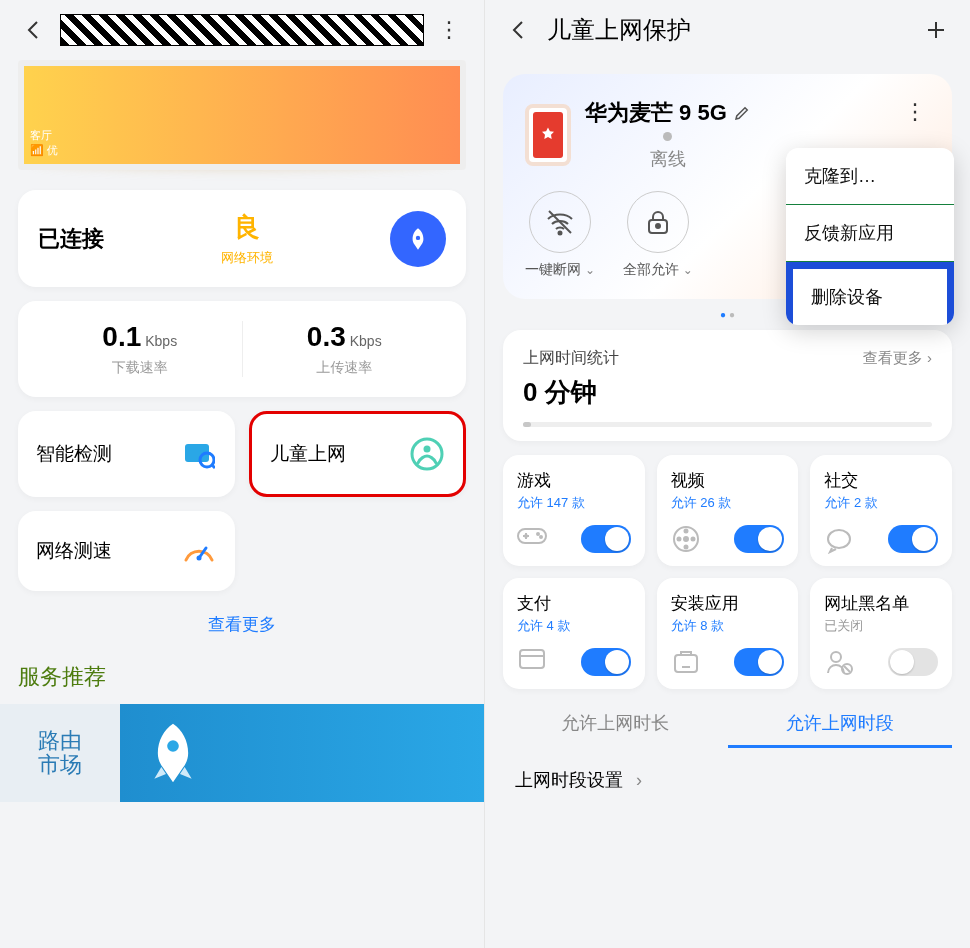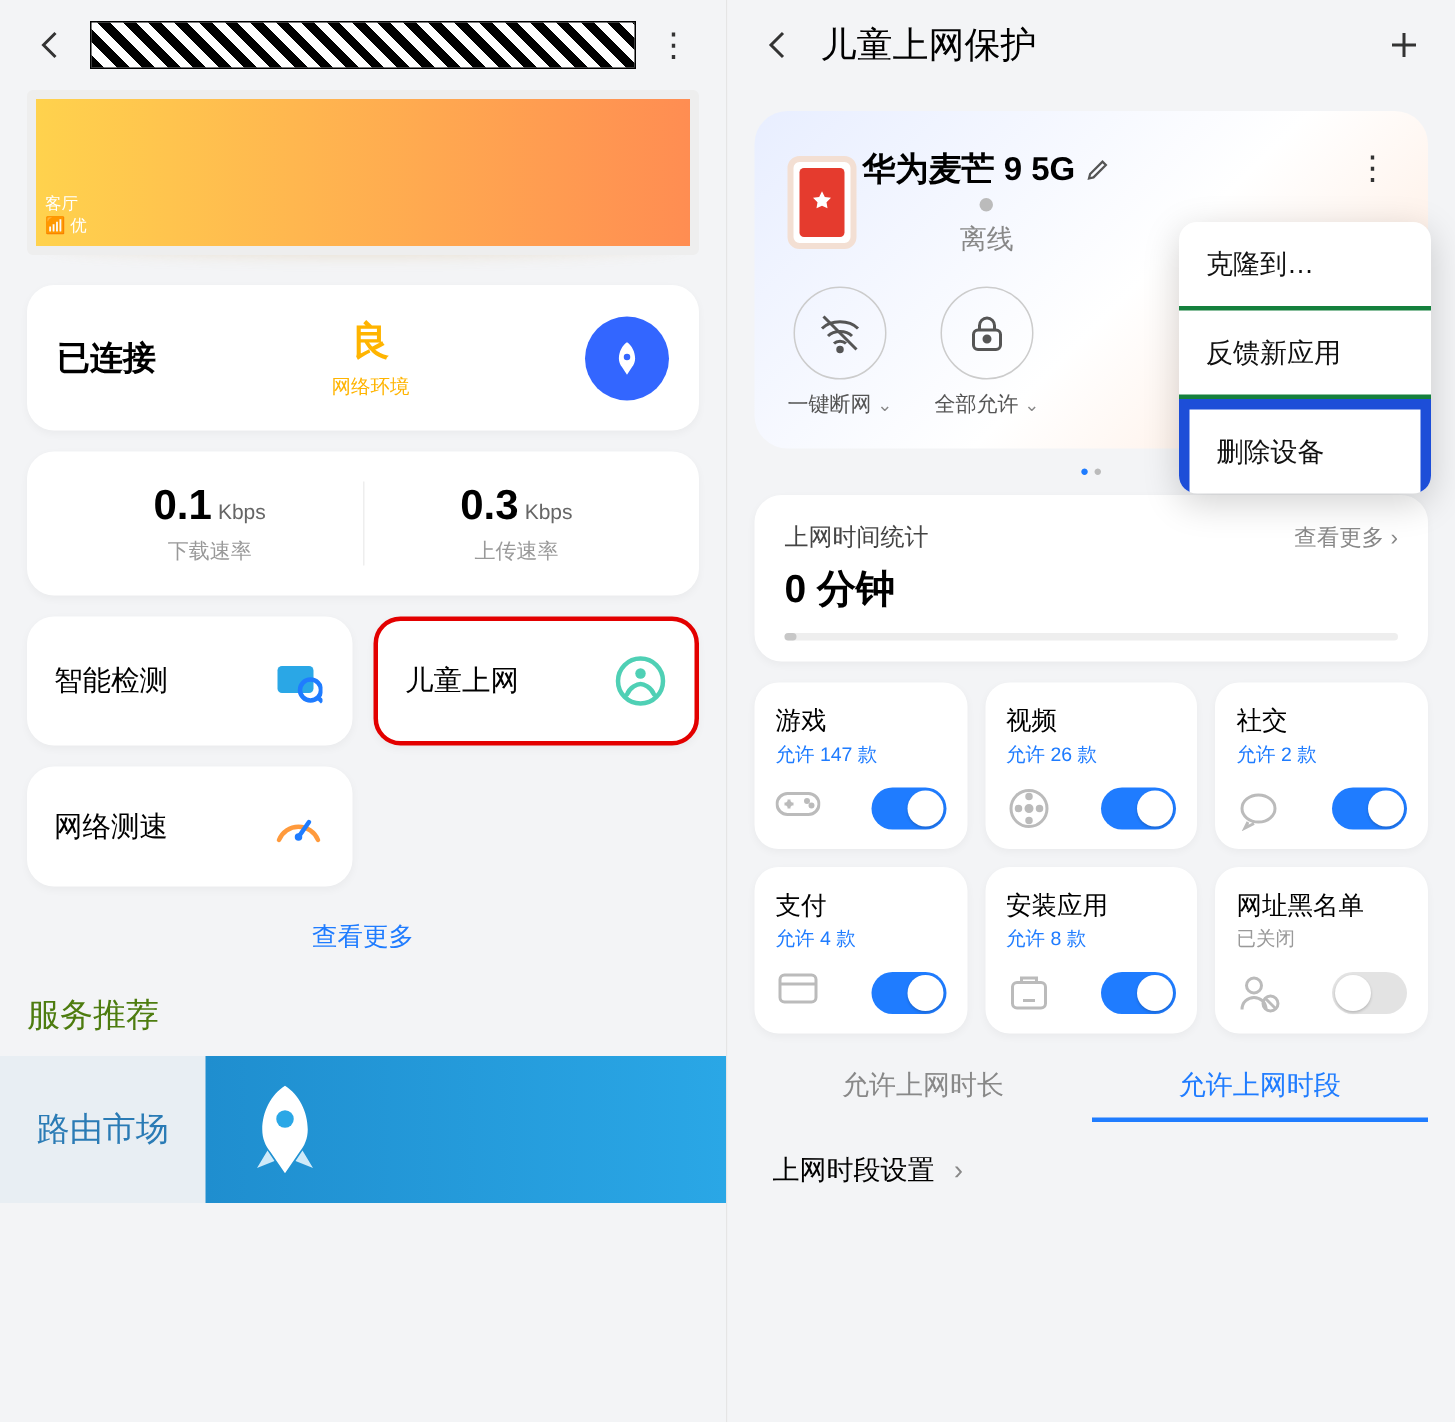--- a/index.html
+++ b/index.html
@@ -48,48 +48,48 @@
   .tile .t-txt { }
   .tile .t-title { font-size:19px; font-weight:500; color:#000; }
   .tile .t-sub { font-size:13px; color:#999; margin-top:4px; }
   .tile .t-icon { width:36px; height:36px; display:flex; align-items:center; justify-content:center; }
   .hl-red { border:3px solid #e30000; }
 
   .see-more { text-align:center; color:#1f7cff; font-size:17px; font-weight:500; margin:22px 0 26px; }
 
   .svc-title { font-size:22px; font-weight:500; color:#4d7c0f; margin:0 18px 12px; }
   .svc-banner { display:flex; align-items:stretch; margin:0 0 0 0; }
-  .svc-left { width:137px; background:#e8eef3; display:flex; align-items:center; justify-content:center; color:#2a7bb5; font-size:22px; line-height:1.1; }
+  .svc-left { width:120px; background:#e8eef3; display:flex; flex-direction:column; align-items:center; justify-content:center; color:#2a7bb5; font-size:22px; line-height:1.1; }
   .svc-right { flex:1; background:linear-gradient(90deg,#1f8ecf,#2aa7e6); display:flex; align-items:center; padding:14px 18px; }
   .svc-rocket { width:70px; height:70px; }
   .svc-txt { text-align:right; flex:1; }
   .svc-big { color:#fff; font-size:24px; font-weight:500; }
   .svc-small { color:#dbeffb; font-size:12px; margin-top:4px; }
 
   
   .device-card { margin:14px 18px 10px; border-radius:22px; padding:24px 22px 20px; position:relative;
      background: linear-gradient(135deg,#e8eeff 0%, #fff 55%, #ffe7d8 100%); }
-  .dev-top { display:flex; align-items:center; gap:4px; }
+  .dev-top { display:flex; align-items:center; gap:14px; }
   .phone-img { width:46px; height:62px; background:#fff; border:4px solid #f3dfd3; border-radius:8px; display:flex; align-items:center; justify-content:center; }
   .phone-img .inner { width:30px; height:46px; background:#e53b2e; border-radius:3px; display:flex; align-items:center; justify-content:center; }
   .phone-img .inner svg { width:18px; height:18px; fill:#fff; }
   .dev-name-row { display:flex; align-items:center; gap:6px; }
   .dev-name { font-size:22px; font-weight:600; color:#000; }
   .edit-icn { width:18px; height:18px; }
   .dev-status { display:flex; align-items:center; gap:6px; margin-top:4px; color:#888; font-size:18px;flex-direction:column; }
   .dot-grey { width:9px; height:9px; border-radius:50%; background:#bbb; }
   .dev-menu-btn { position:absolute; top:22px; right:20px; }
   .dev-actions { display:flex; gap:28px; margin-top:20px; }
   .dev-action { flex:0 0 auto; display:flex; flex-direction:column; align-items:center; gap:8px; }
   .circ { width:62px; height:62px; border-radius:50%; border:1px solid #ccc; display:flex; align-items:center; justify-content:center; }
   .dev-action .lbl { font-size:14px; color:#555; }
   .chev { font-size:12px; color:#888; }
 
   .popup { position:absolute; top:148px; right:16px; width:168px; background:#fff; border-radius:12px; box-shadow:0 6px 24px rgba(0,0,0,.18); overflow:hidden; z-index:5; }
-  .popup .item { padding:16px 18px; font-size:18px; color:#111; border-bottom:3px solid #15803d; }
+  .popup .item { padding:16px 18px; font-size:18px; color:#111; border-bottom:1px solid #15803d; }
   .popup .item:last-child { border-bottom:none; }
   .popup .hl-box { border:7px solid #1d4ed8; }
 
   .page-dots { text-align:center; margin:6px 0 10px; font-size:10px; color:#bbb; }
   .page-dots .active { color:#1f7cff; }
 
   .stat-card { background:#fff; border-radius:18px; margin:6px 18px 14px; padding:18px 20px 14px; box-shadow:0 2px 6px rgba(0,0,0,.04); }
   .stat-top { display:flex; justify-content:space-between; align-items:center; font-size:16px; color:#444; }
   .stat-top .more { color:#888; font-size:15px; }
   .stat-val { font-size:26px; font-weight:700; margin-top:6px; color:#000; }

